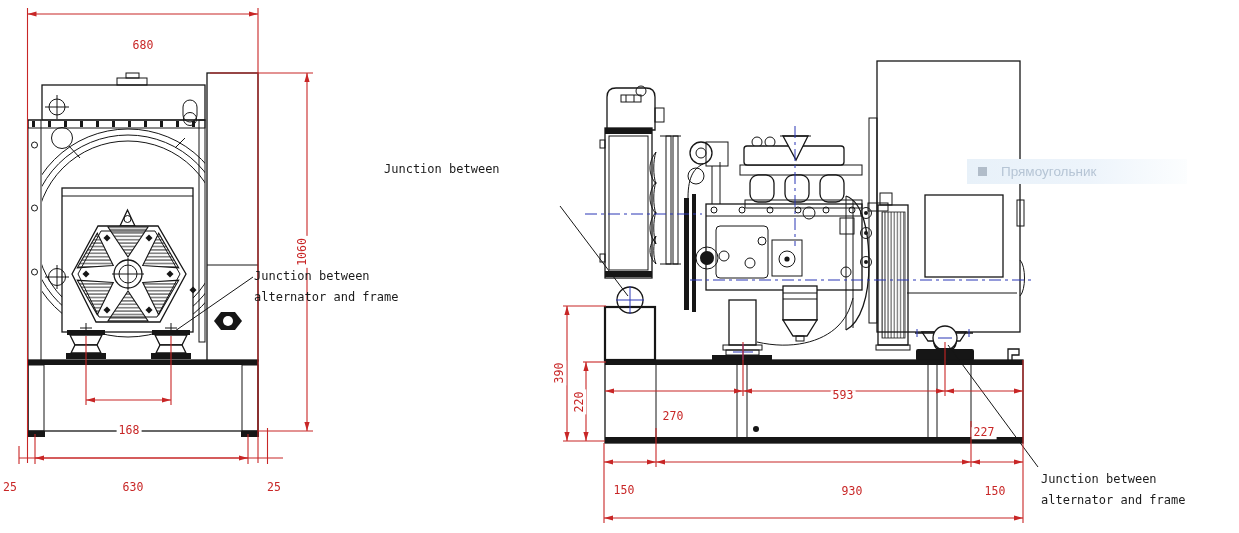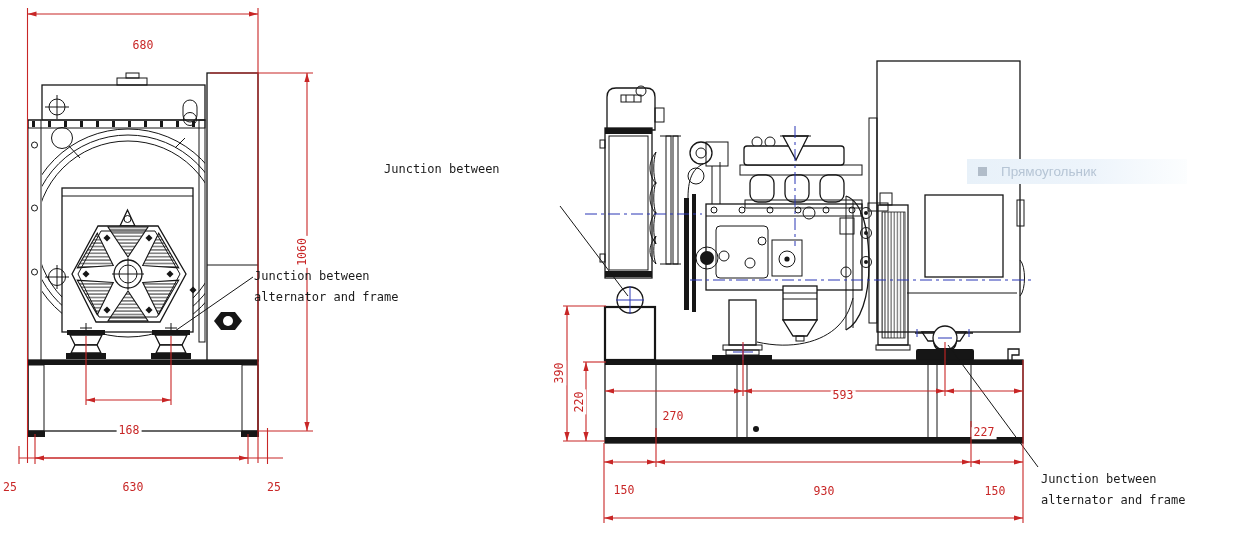--- a/index.html
+++ b/index.html
@@ -375,21 +375,21 @@
 <div class="dim" style="left:10px;top:456px">25</div>
 <div class="dim" style="left:133px;top:456px">630</div>
 <div class="dim" style="left:274px;top:456px">25</div>
 
 <div class="dimv" style="left:560px;top:373px">390</div>
 <div class="dimv" style="left:580px;top:402px">220</div>
 <div class="dim" style="left:673px;top:385px">270</div>
 <div class="dim" style="left:843px;top:364px">593</div>
 <div class="dim" style="left:984px;top:401px">227</div>
 <div class="dim" style="left:624px;top:459px">150</div>
-<div class="dim" style="left:824px;top:460px">930</div>
+<div class="dim" style="left:852px;top:460px">930</div>
 <div class="dim" style="left:995px;top:460px">150</div>
 <div class="dim" style="left:812px;top:530px">1230</div>
 
 <div class="ann" style="left:384px;top:159px">
   <div>Junction between</div>
 </div>
 <div class="ann" style="left:254px;top:266px">
   <div>Junction between</div>
   <div>alternator and frame</div>
 </div>

